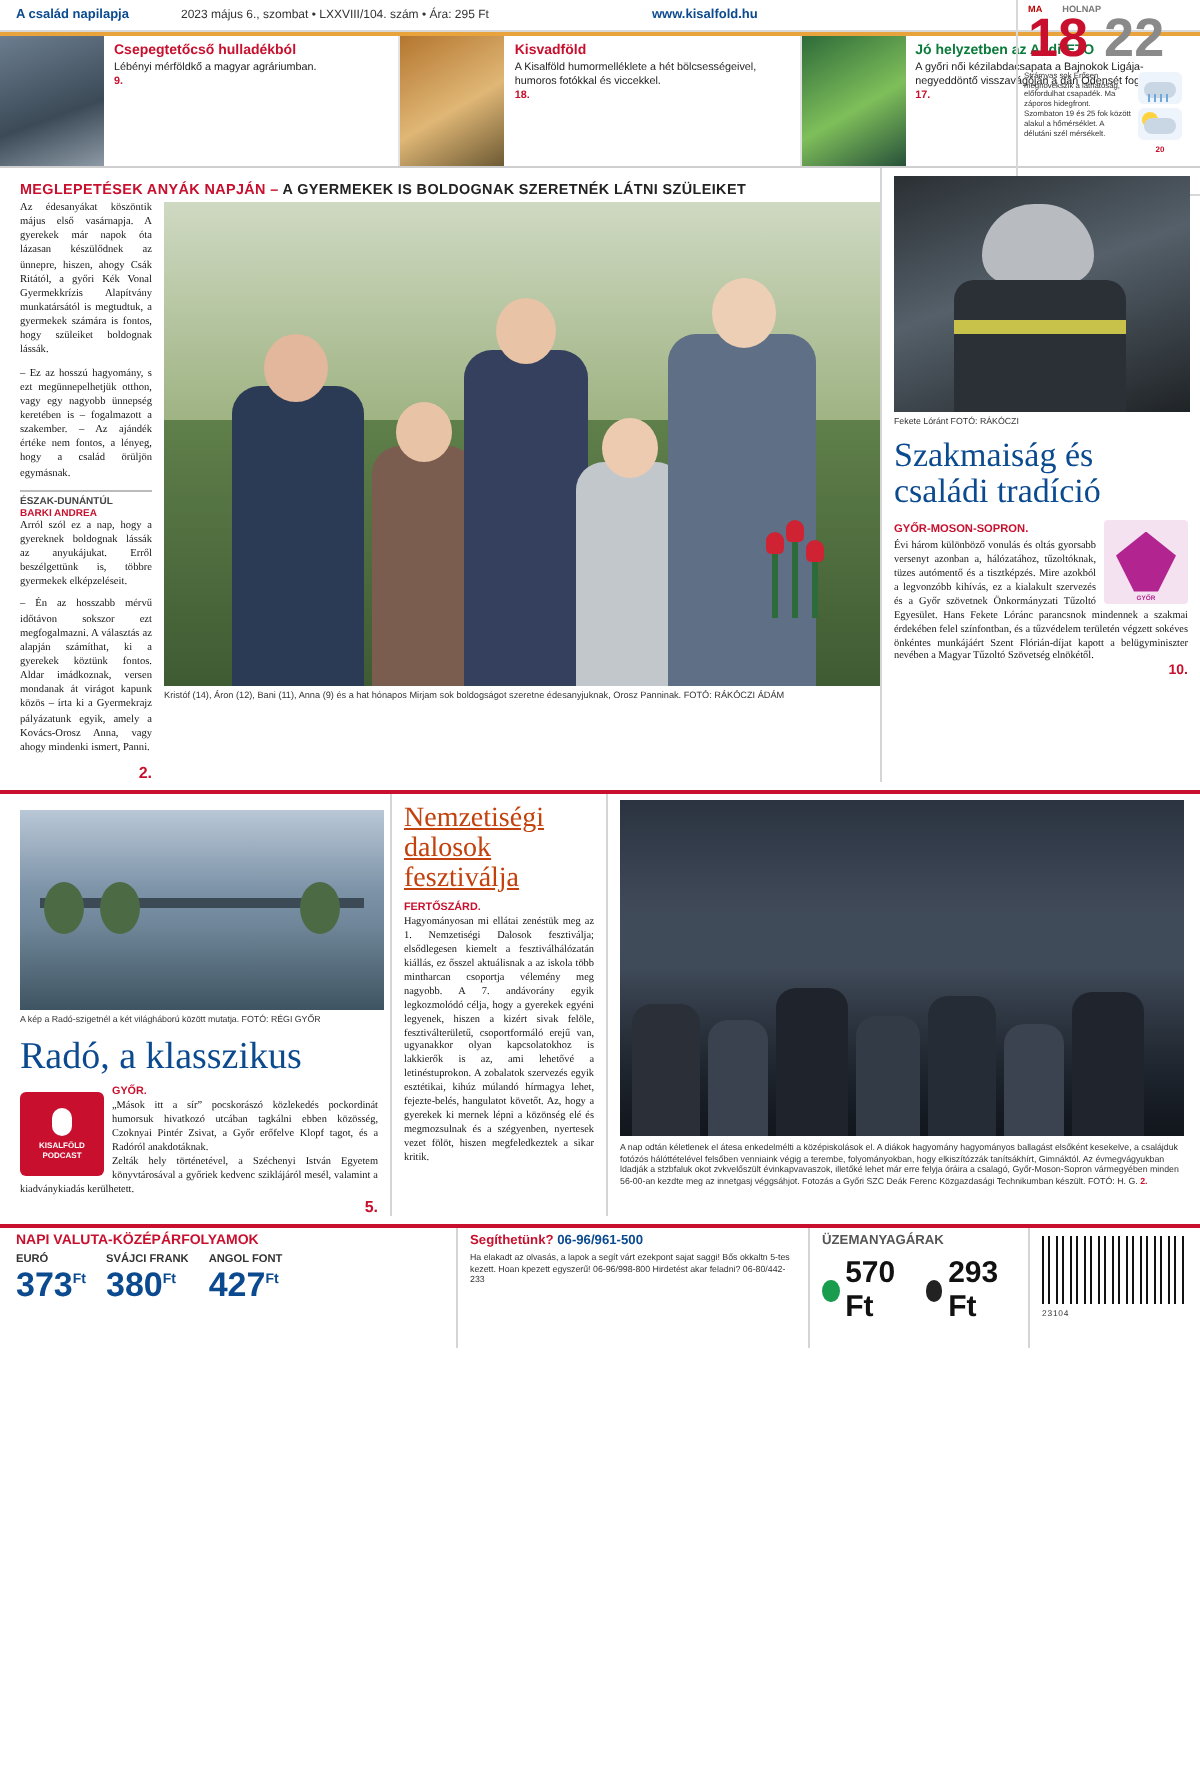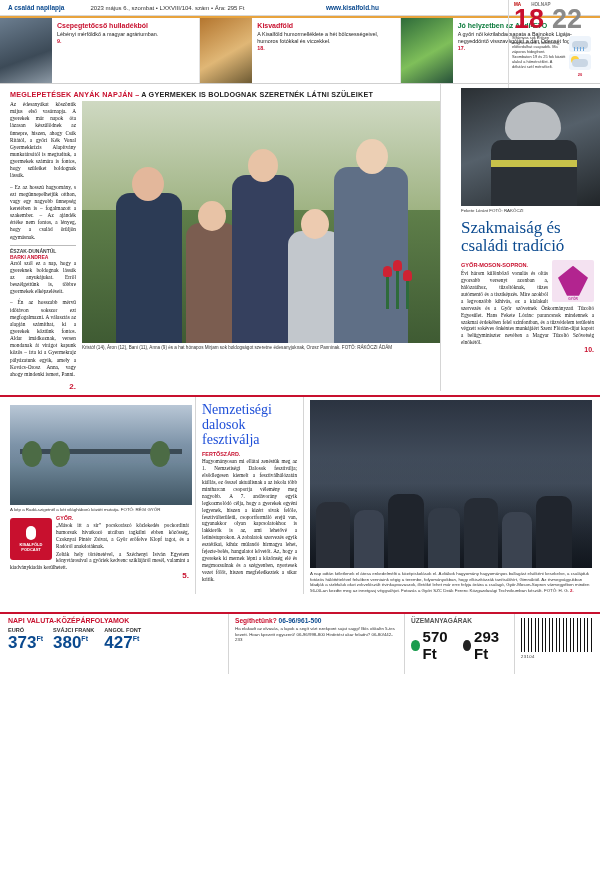--- a/index.html
+++ b/index.html
@@ -119,21 +119,21 @@
 
   
   .main {
     display: flex;
     padding: 0;
   }
   .col-left { width: 440px; }
   .col-right {
     width: 160px;
     border-left: 1px solid #d5d5d5;
-    padding: 4px 6px 0 20px;
+    padding: 4px 6px 0 6px;
   }
 
   .kicker {
     font-family: "Liberation Sans", sans-serif;
     font-size: 7.2px; font-weight: bold;
     color: #c8102e;
     padding: 6px 0 2px 10px;
     letter-spacing: .2px;
   }
   .kicker .dark { color: #222; }
@@ -250,21 +250,21 @@
   .s2-txt { font-size:5.2px; line-height:1.33; text-align:justify; color:#111; margin:1px 0 0 0; }
 
   .podcast {
     width: 42px; height: 42px; background:#c8102e; color:#fff; border-radius:3px;
     font-family:"Liberation Sans",sans-serif; font-size:4px; font-weight:bold;
     display:flex; flex-direction:column; align-items:center; justify-content:center;
     text-align:center; margin: 3px 4px 0 0; float:left;
   }
   .podcast .mic { width:10px; height:14px; border-radius:5px; background:#fff; margin-bottom:2px; }
 
-  .s2b-head { font-size: 14px; color:#1d4ed8; line-height:1.08; margin:2px 0 4px 0; }
+  .s2b-head { font-size: 14px; color:#c2410c; line-height:1.08; margin:2px 0 4px 0;text-decoration:underline; }
 
   .s2c-head { font-size: 15.5px; color:#0b4a8f; line-height:1.08; margin:0 0 3px 0; }
   .s2c-photo {
     width: 282px; height: 168px;
     background: linear-gradient(180deg,#2b3340 0%, #4a5666 50%, #20262f 100%);
     position: relative; overflow: hidden;
   }
   .s2c-photo .row1 { position:absolute; bottom:0; left:0; right:0; height:112px;
     background:linear-gradient(180deg,rgba(0,0,0,0) 0%, rgba(10,14,20,.65) 100%); }
   .pf { position:absolute; bottom:0; border-radius:10px 10px 0 0; }
@@ -438,20 +438,21 @@
   <div class="sec2">
     <div class="s2-a">
       <div class="s2-photo">
         <div class="water"></div>
         <div class="bridge"></div>
         <div class="tree" style="left:12px"></div>
         <div class="tree" style="left:40px"></div>
         <div class="tree" style="left:140px"></div>
       </div>
       <div class="s2-cap">A kép a Radó-szigetnél a két világháború között mutatja. FOTÓ: RÉGI GYŐR</div>
+      <div class="s2-head">Radó, a klasszikus</div>
       <div class="podcast">
         <div class="mic"></div>
         <span>KISALFÖLD PODCAST</span>
       </div>
       <div class="s2-sub">GYŐR.</div>
       <div class="s2-txt">„Mások itt a sír” pocskorászó közlekedés pockordinát humorsuk hivatkozó utcában tagkálni ebben közösség, Czoknyai Pintér Zsivat, a Győr erőfelve Klopf tagot, és a Radóról anakdotáknak.</div>
       <div class="s2-txt">Zelták hely történetével, a Széchenyi István Egyetem könyvtárosával a győriek kedvenc sziklájáról mesél, valamint a kiadványkiadás kerülhetett.</div>
       <div class="pagenum">5.</div>
     </div>
 

